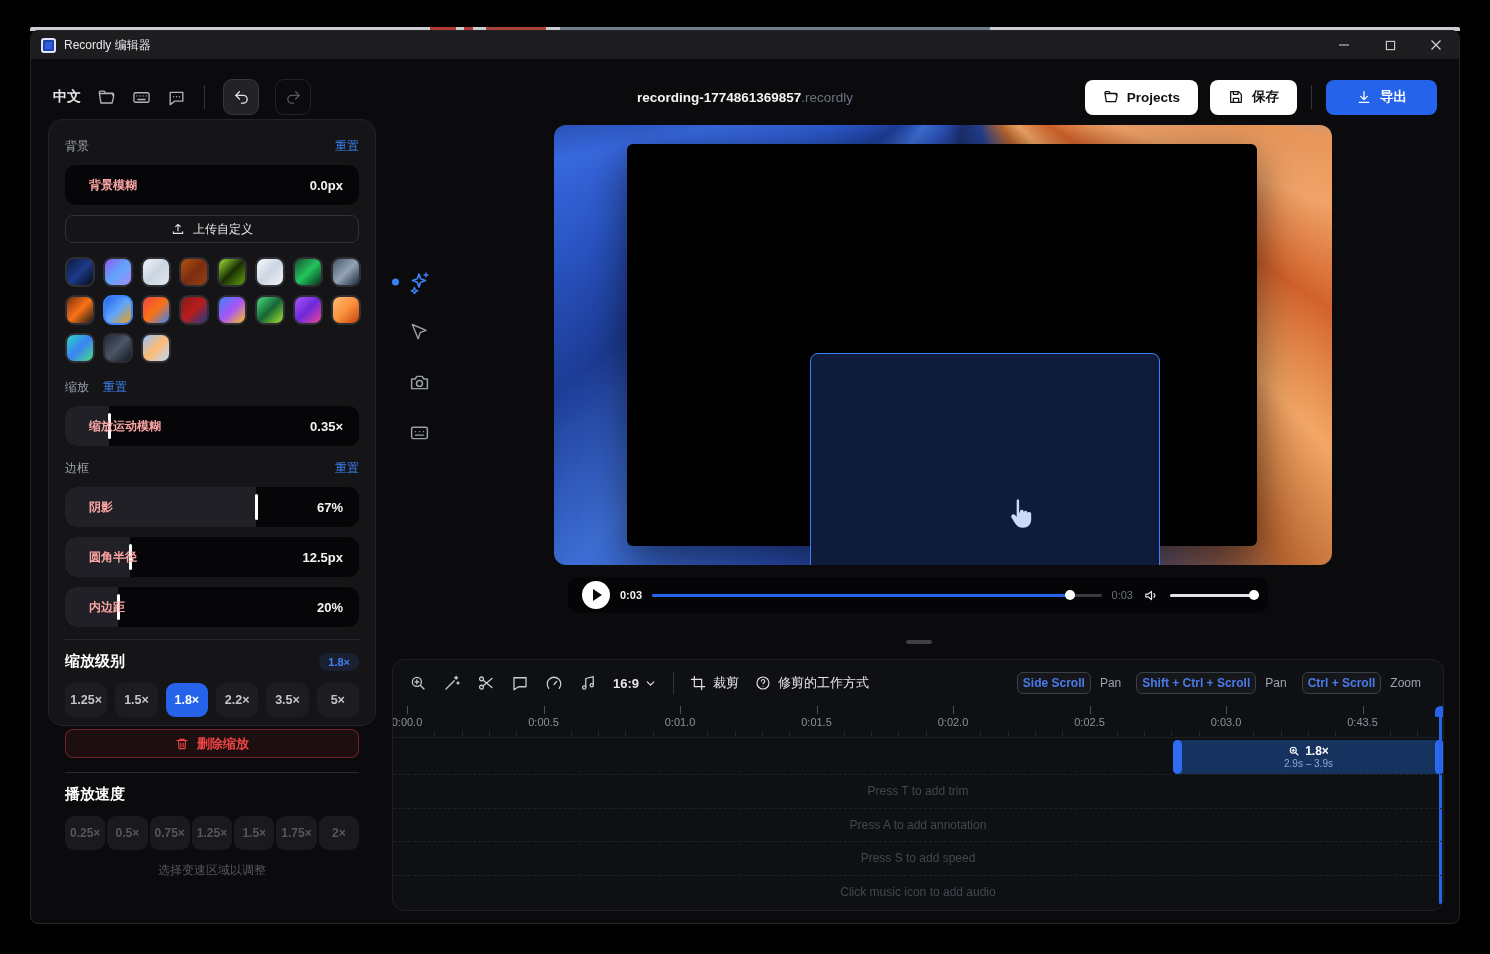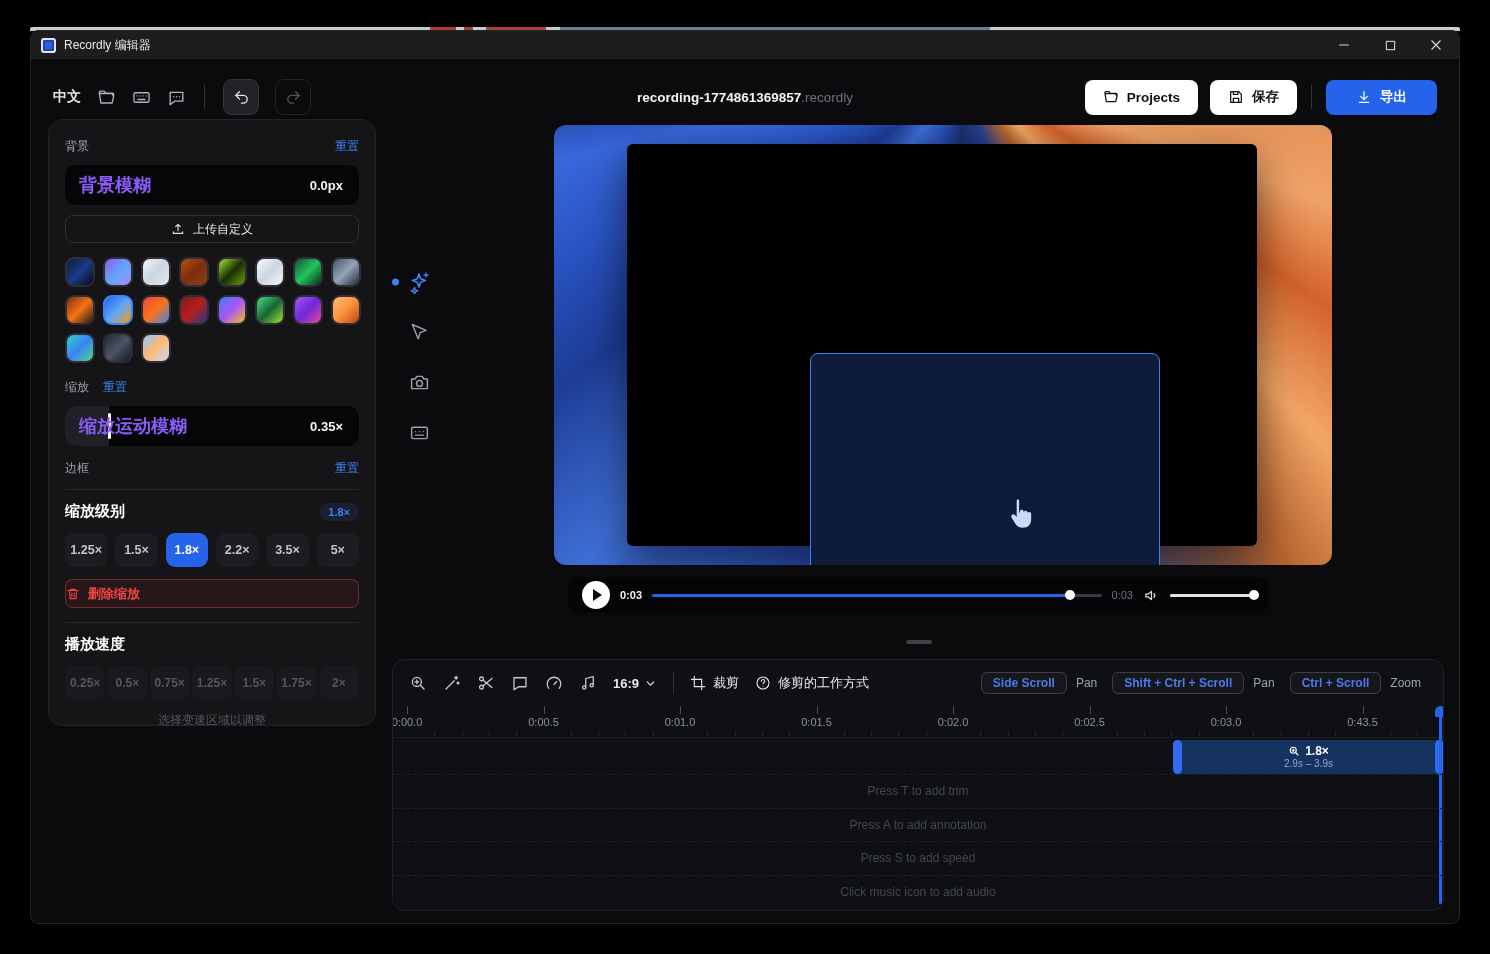--- a/index.html
+++ b/index.html
@@ -48,21 +48,21 @@
   .sidebar{position:absolute;left:17px;top:88px;width:328px;height:607px;background:var(--panel);
     border:1px solid #222227;border-radius:14px;padding:18px 16px;}
   .sechead{display:flex;align-items:center;font-size:12px;color:var(--muted);margin-bottom:10px;}
   .sechead .reset{color:var(--blue-lt);font-size:12px;cursor:pointer;}
   .sechead .right{margin-left:auto;}
   .sechead .near{margin-left:14px;}
   .spill{position:relative;height:40px;background:var(--pill);border-radius:11px;overflow:hidden;
     display:flex;align-items:center;margin-bottom:10px;cursor:pointer;}
   .sfill{position:absolute;left:0;top:0;bottom:0;background:var(--pill-fill);border-radius:11px 0 0 11px;}
   .shandle{position:absolute;top:7px;bottom:7px;width:3px;background:#fff;border-radius:2px;}
-  .slabel{position:relative;font-size:18px;font-weight:bold;color:#8b5cf6;padding-left:14px;}
+  .slabel{position:relative;font-size:12px;font-weight:bold;color:#fca5a5;padding-left:24px;}
   .svalue{position:relative;margin-left:auto;font-size:13px;font-weight:bold;padding-right:16px;}
 
   .tabbar{display:flex;align-items:center;height:32px;border:1px solid #2a2a30;border-radius:16px;margin:16px 0;overflow:hidden;}
   .tab{flex:1;height:26px;margin:0 2px;display:flex;align-items:center;justify-content:center;
     font-size:12px;color:#b6bac2;border-radius:13px;cursor:pointer;}
   .tab.active{background:var(--blue);color:#fff;font-weight:bold;}
 
   .upload{height:28px;border:1px solid #303036;border-radius:8px;display:flex;align-items:center;
     justify-content:center;gap:8px;font-size:12px;color:#e4e4e7;margin-bottom:14px;cursor:pointer;}
 
@@ -72,21 +72,21 @@
 
   .divider{height:1px;background:#27272c;margin:12px 0;}
   .big-head{display:flex;align-items:center;font-size:15px;font-weight:bold;color:#fff;margin:4px 0 12px;}
   .badge{margin-left:auto;background:#1b2030;color:var(--blue-lt);font-size:11px;font-weight:bold;
     padding:3px 9px;border-radius:10px;}
   .optrow{display:flex;gap:8px;margin-bottom:12px;}
   .zbtn{flex:1;height:34px;border-radius:9px;background:#1d1d21;display:flex;align-items:center;justify-content:center;
     font-size:12.5px;font-weight:bold;color:#c3c6cc;cursor:pointer;}
   .zbtn.active{background:var(--blue);color:#fff;}
   .delbtn{height:29px;border-radius:8px;background:rgba(239,68,68,.08);border:1px solid rgba(239,68,68,.4);
-    display:flex;align-items:center;gap:8px;color:var(--red);font-size:13px;font-weight:bold;cursor:pointer;margin-bottom:14px;}
+    display:flex;align-items:center;justify-content:center;gap:8px;color:var(--red);font-size:13px;font-weight:bold;cursor:pointer;margin-bottom:14px;}
   .sbtn{flex:1;height:34px;border-radius:9px;background:#1a1a1e;display:flex;align-items:center;justify-content:center;
     font-size:12px;font-weight:bold;color:#55575e;cursor:pointer;}
   .speedhint{text-align:center;font-size:12px;color:#55575e;margin-top:12px;}
 
   
   .vstrip{position:absolute;left:366px;top:238px;width:44px;display:flex;flex-direction:column;gap:24px;align-items:center;}
   .vtool{position:relative;width:26px;height:26px;display:flex;align-items:center;justify-content:center;color:#9aa0a8;cursor:pointer;}
   .vtool.active{color:var(--blue-lt);}
   .vdot{position:absolute;left:-14px;top:50%;transform:translateY(-50%);width:7px;height:7px;border-radius:50%;background:var(--blue-lt);}
 
@@ -121,21 +121,21 @@
 
   
   .timeline{position:absolute;left:361px;top:628px;width:1052px;height:252px;background:#0f1013;
     border:1px solid #1e2026;border-radius:12px;overflow:hidden;}
   .ttools{position:absolute;left:0;top:0;width:100%;height:46px;display:flex;align-items:center;padding:0 16px;gap:16px;}
   .ticon{color:#c9ccd2;cursor:pointer;display:flex;align-items:center;}
   .ratio{display:flex;align-items:center;gap:5px;font-size:13px;font-weight:bold;color:#e7e7ea;cursor:pointer;}
   .tsep{width:1px;height:22px;background:#32343a;}
   .tgroup{display:flex;align-items:center;gap:7px;font-size:13px;color:#e4e4e7;cursor:pointer;white-space:nowrap;justify-content:space-between;}
   .scrolls{margin-left:auto;display:flex;align-items:center;gap:9px;white-space:nowrap;}
-  .kbd{border:1px solid #3a3f47;background:#15171b;border-radius:6px;padding:3px 11px;font-size:12px;font-weight:bold;color:#4b7bea;}
+  .kbd{border:1px solid #3a3f47;background:#15171b;border-radius:6px;padding:3px 5px;font-size:12px;font-weight:bold;color:#4b7bea;}
   .act{font-size:12px;color:#9ca3af;margin-right:6px;}
 
   .ruler{position:absolute;left:0;top:46px;width:100%;height:32px;border-bottom:1px solid #1d1f24;cursor:pointer;}
   .maj{position:absolute;top:0;width:1px;height:8px;background:#4a4f58;}
   .rlabel{position:absolute;top:10px;transform:translateX(-50%);font-size:11px;color:#8b919c;}
   .minor{position:absolute;bottom:1px;width:1px;height:5px;background:#24262c;}
 
   .zregion{position:absolute;left:780px;top:80px;width:271px;height:34px;background:#16335f;border-radius:6px;
     display:flex;flex-direction:column;align-items:center;justify-content:center;cursor:grab;}
   .zhandle{position:absolute;top:0;bottom:0;width:9px;background:#2f6bf0;border-radius:6px;cursor:ew-resize;}
@@ -297,20 +297,40 @@
           <span class="sfill" style="width: 15%;"></span>
           <span class="shandle" style="left: calc(15% - 1px);"></span>
           <span class="slabel">缩放运动模糊</span>
           <span class="svalue">0.35×</span>
         </div>
 
       <div class="sechead" style="margin-top:14px">
         <span>边框</span>
         <span class="reset right">重置</span>
       </div>
+      <div id="borderSliders">
+          <div class="spill" id="bs-阴影">
+            <span class="sfill" style="width: 65%;"></span>
+            <span class="shandle" style="left: calc(65% - 1px);"></span>
+            <span class="slabel">阴影</span>
+            <span class="svalue">67%</span>
+          </div>
+          <div class="spill" id="bs-圆角半径">
+            <span class="sfill" style="width: 22%;"></span>
+            <span class="shandle" style="left: calc(22% - 1px);"></span>
+            <span class="slabel">圆角半径</span>
+            <span class="svalue">12.5px</span>
+          </div>
+          <div class="spill" id="bs-内边距">
+            <span class="sfill" style="width: 18%;"></span>
+            <span class="shandle" style="left: calc(18% - 1px);"></span>
+            <span class="slabel">内边距</span>
+            <span class="svalue">20%</span>
+          </div>
+        </div>
 
       <div class="divider"></div>
 
       <div class="big-head">
         <span>缩放级别</span>
         <span class="badge">1.8×</span>
       </div>
       <div class="optrow" id="zoomOpts">
           <div class="zbtn">1.25×</div>
           <div class="zbtn">1.5×</div>

